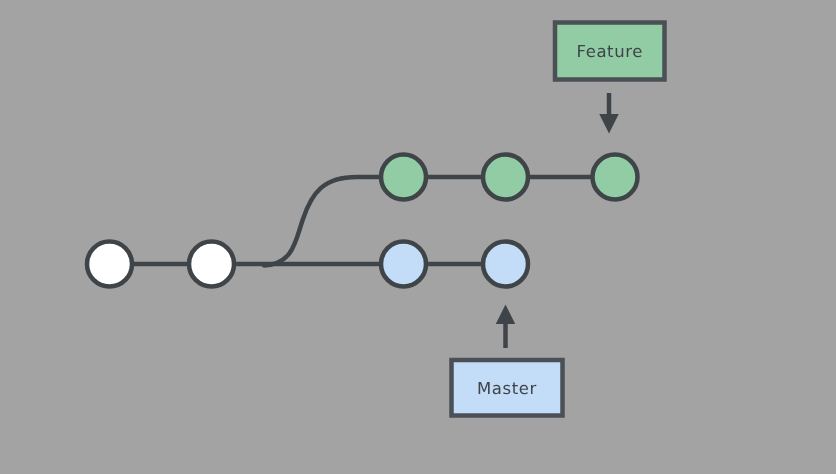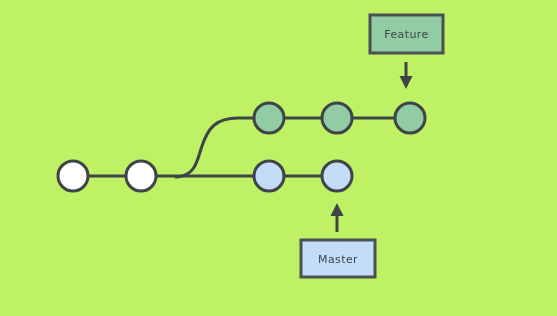--- a/index.html
+++ b/index.html
@@ -10,21 +10,21 @@
   body {
     width: 557px;
     height: 316px;
     overflow: hidden;
     font-family: "DejaVu Sans", sans-serif;
   }
   #diagram-root {
     position: relative;
     width: 557px;
     height: 316px;
-    background: #bef264;
+    background: #a3a3a3;
   }
   #git-graph-svg {
     position: absolute;
     top: 0;
     left: 0;
     display: block;
   }
   .node-circle {
     stroke: #3f4448;
     stroke-width: 3;

